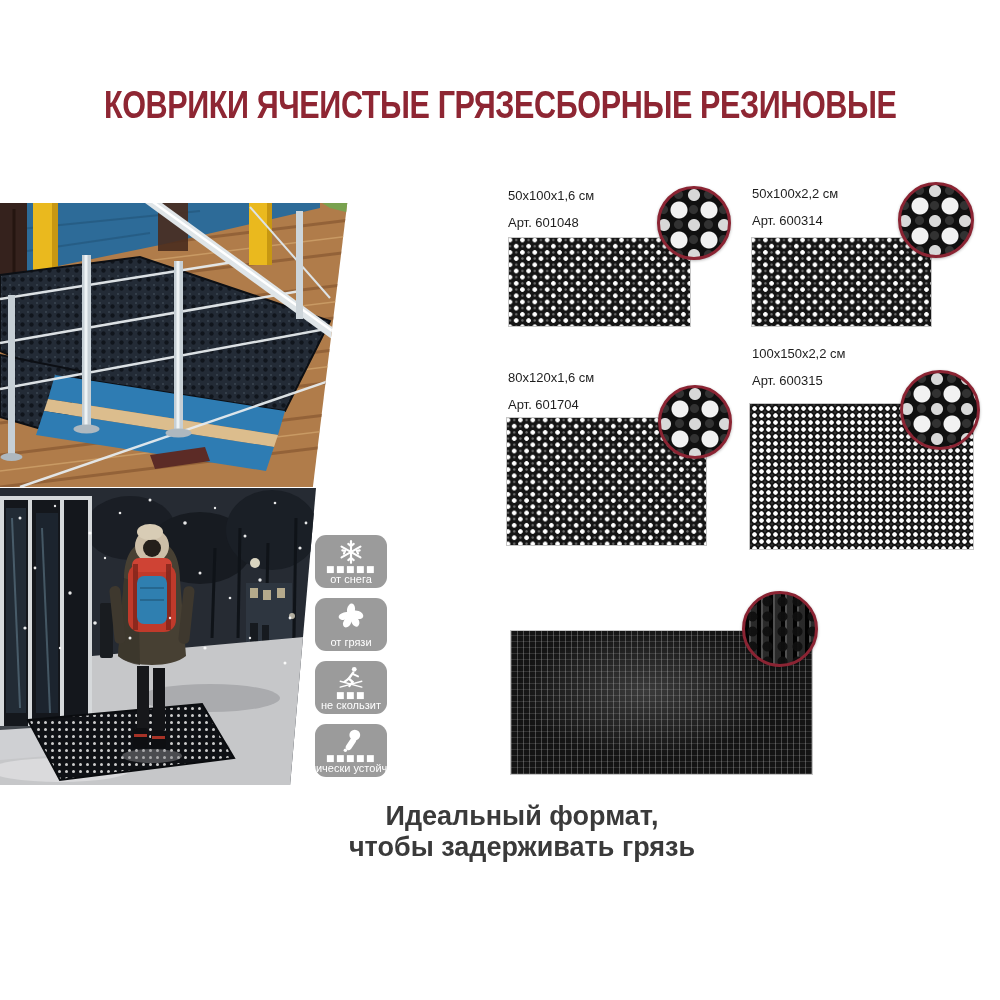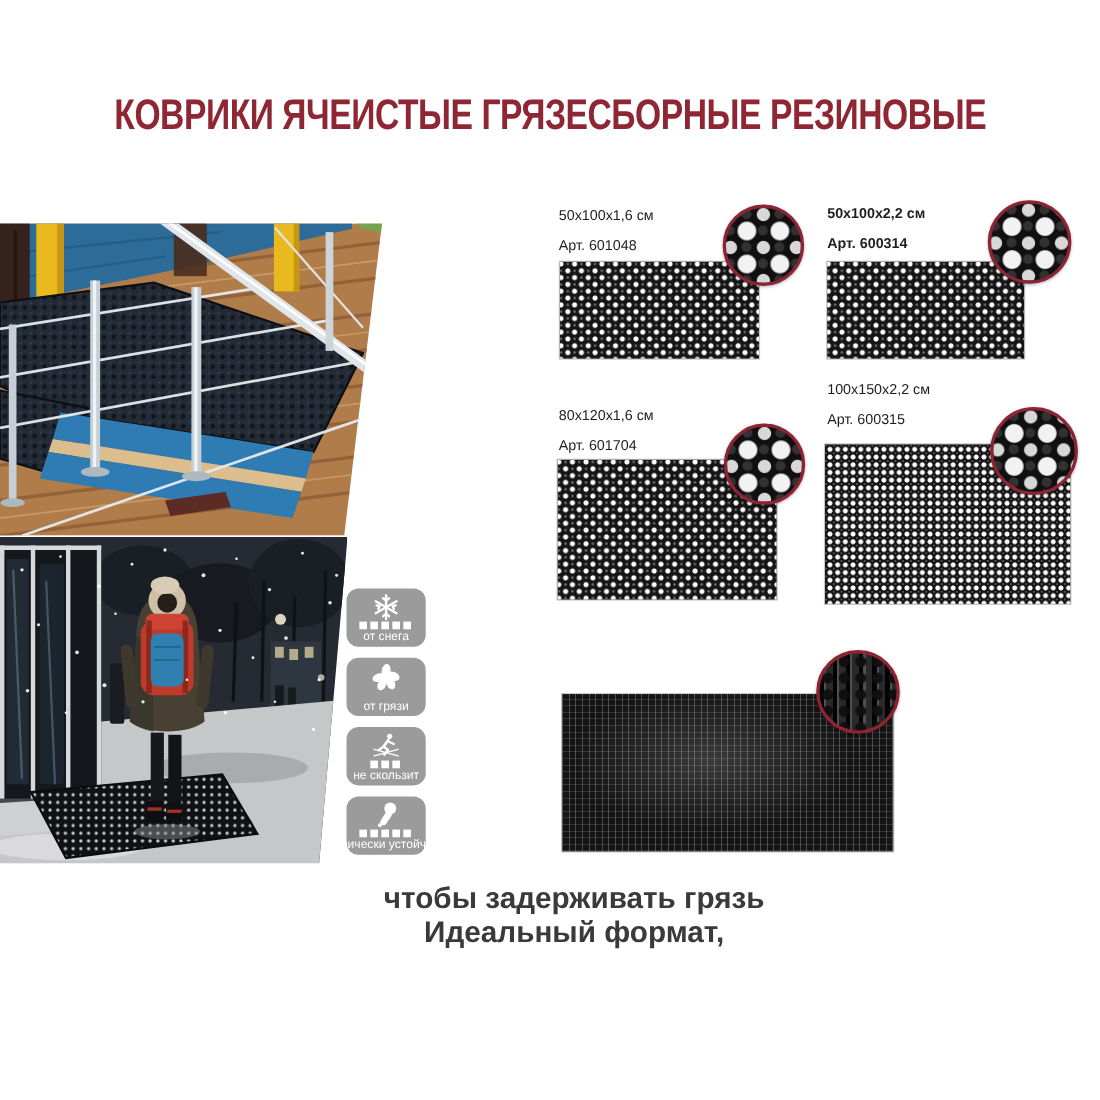--- a/index.html
+++ b/index.html
@@ -25,21 +25,21 @@
          color:#fff;display:flex;flex-direction:column;align-items:center;
          justify-content:flex-end;padding-bottom:3px;box-sizing:border-box;}
   .badge-icon{flex:0 0 auto;margin-top:3px;}
   .badge-squares{font-family:"DejaVu Sans","Liberation Sans",sans-serif;font-size:9px;
                  line-height:9px;letter-spacing:1.5px;color:#fff;height:9px;}
   .badge-label{font-size:11px;line-height:11px;white-space:nowrap;}
 
   
   .plabel{position:absolute;font-size:13px;color:#1e1e1e;line-height:27px;z-index:1;}
   .l1{left:508px;top:182px;}
-  .l2{left:752px;top:180px;font-weight:bold;}
+  .l2{left:752px;top:180px;}
   .l3{left:508px;top:364px;}
   .l4{left:752px;top:340px;}
   .l5{left:508px;top:556px;line-height:25px;}
 
   
   .mat{position:absolute;box-shadow:0 0 0 1px #c6c6c6;z-index:2;}
   .mat-holes{background-color:#151515;
     background-image:
       radial-gradient(circle,#ffffff 1.9px,rgba(255,255,255,0) 2.7px),
       radial-gradient(circle,#ffffff 1.9px,rgba(255,255,255,0) 2.7px),
@@ -352,17 +352,17 @@
     <div>100x150x2,2 см</div>
     <div>Арт. 600315</div>
   </div>
   <div class="mat mat-grid m4"></div>
   <div class="inset inset-holes i4"></div>
 
   <div class="mat mat-grass m5"></div>
   <div class="inset inset-grass i5"></div>
 
   <div class="caption">
+    <div>Идеальный формат,</div>
     <div>чтобы задерживать грязь</div>
-    <div>Идеальный формат,</div>
   </div>
 
 </div>
 
 </body></html>

